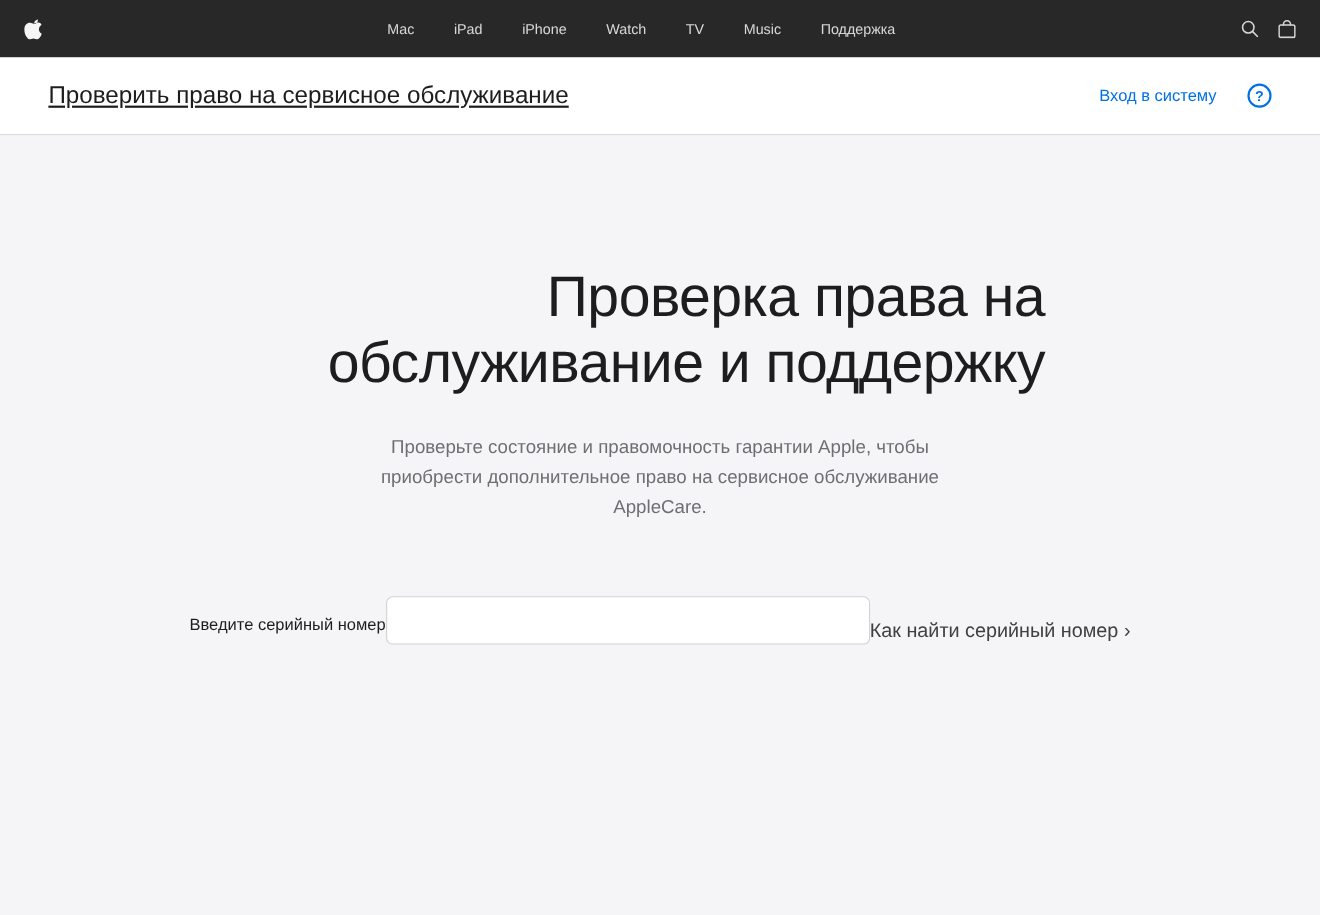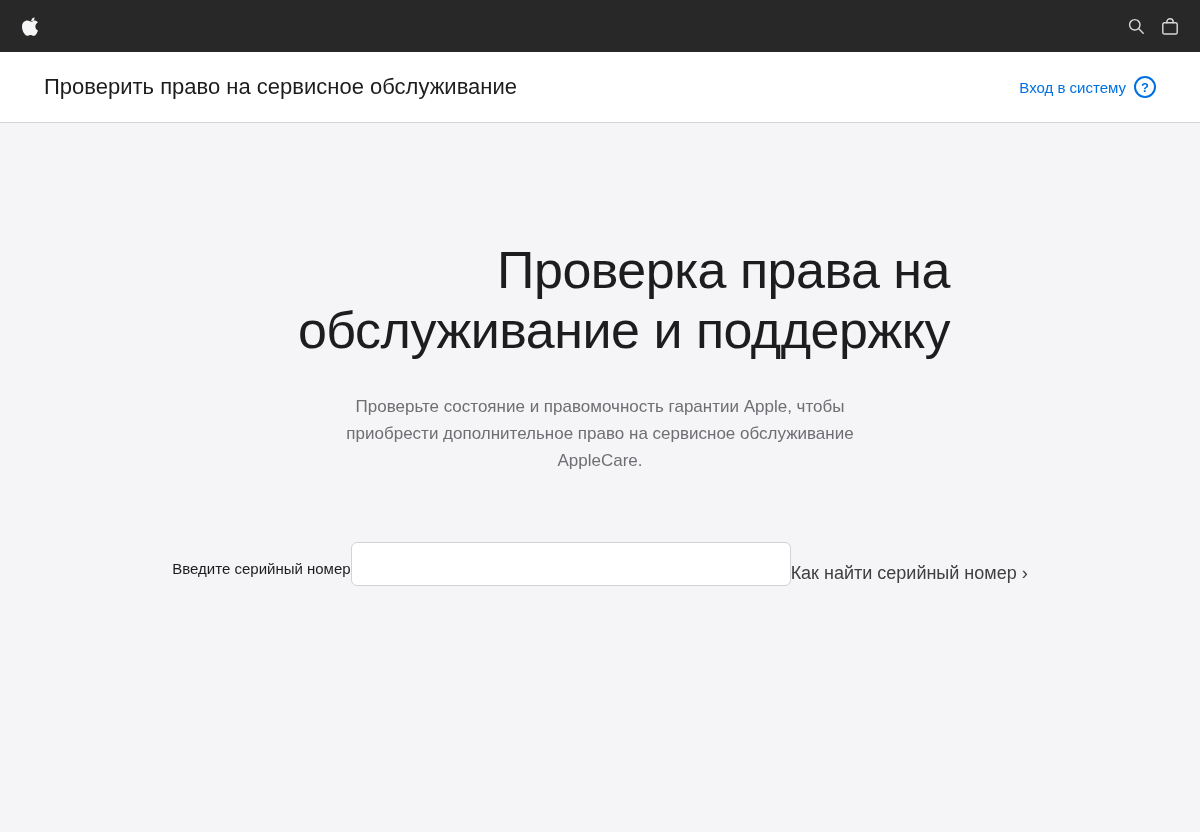--- a/index.html
+++ b/index.html
@@ -79,26 +79,27 @@
       border-bottom: 1px solid #d2d2d7;
       display: flex;
       align-items: center;
       justify-content: space-between;
     }
 
     .page-title {
       font-size: 22px;
       font-weight: 400;
       color: #1d1d1f;
+      text-decoration: underline;
     }
 
     .header-actions {
       display: flex;
       align-items: center;
-      gap: 8px;
+      gap: 28px;
     }
 
     .signin-link {
       color: #0071e3;
       text-decoration: none;
       font-size: 15px;
     }
 
     .help-icon {
       width: 22px;
@@ -183,20 +184,29 @@
 </head>
 <body>
 
 <nav>
   <div class="nav-logo">
     <svg class="apple-logo" viewBox="0 0 814 1000" xmlns="http://www.w3.org/2000/svg">
       <path d="M788.1 340.9c-5.8 4.5-108.2 62.2-108.2 190.5 0 148.4 130.3 200.9 134.2 202.2-.6 3.2-20.7 71.9-68.7 141.9-42.8 61.6-87.5 123.1-155.5 123.1s-85.5-39.5-164-39.5c-76 0-103.7 40.8-165.9 40.8s-105-57.8-155.5-127.4C46 790.5 0 663 0 541.8c0-207.1 134.6-316.5 267.4-316.5 70.9 0 130 46.4 174.5 46.4 42.7 0 109.2-49.3 189.7-49.3 30.1 0 108.7 2.6 168.9 80.8zm-198.5-119.3c28.3-34.2 48.3-81.7 48.3-129.1 0-6.5-.6-13-1.9-18.8-45.4 1.9-98.9 30.5-130.5 71.6-25.3 31.8-48.9 79.8-48.9 128.3 0 7.1 1.3 14.2 1.9 16.5 3.2.6 8.4 1.3 13.6 1.3 40.8 0 92.1-27.7 117.5-69.8z"></path>
     </svg>
   </div>
 
+  <div class="nav-links">
+    <a>Mac</a>
+    <a>iPad</a>
+    <a>iPhone</a>
+    <a>Watch</a>
+    <a>TV</a>
+    <a>Music</a>
+    <a>Поддержка</a>
+  </div>
 
   <div class="nav-icons">
     <button class="nav-icon-btn">
       <svg width="16" height="16" viewBox="0 0 20 20" fill="none" xmlns="http://www.w3.org/2000/svg">
         <circle cx="8.5" cy="8.5" r="6.5" stroke="#f5f5f7" stroke-width="1.8"></circle>
         <line x1="13.5" y1="13.5" x2="19" y2="19" stroke="#f5f5f7" stroke-width="1.8" stroke-linecap="round"></line>
       </svg>
     </button>
     <button class="nav-icon-btn">
       <svg width="16" height="18" viewBox="0 0 20 22" fill="none" xmlns="http://www.w3.org/2000/svg">

